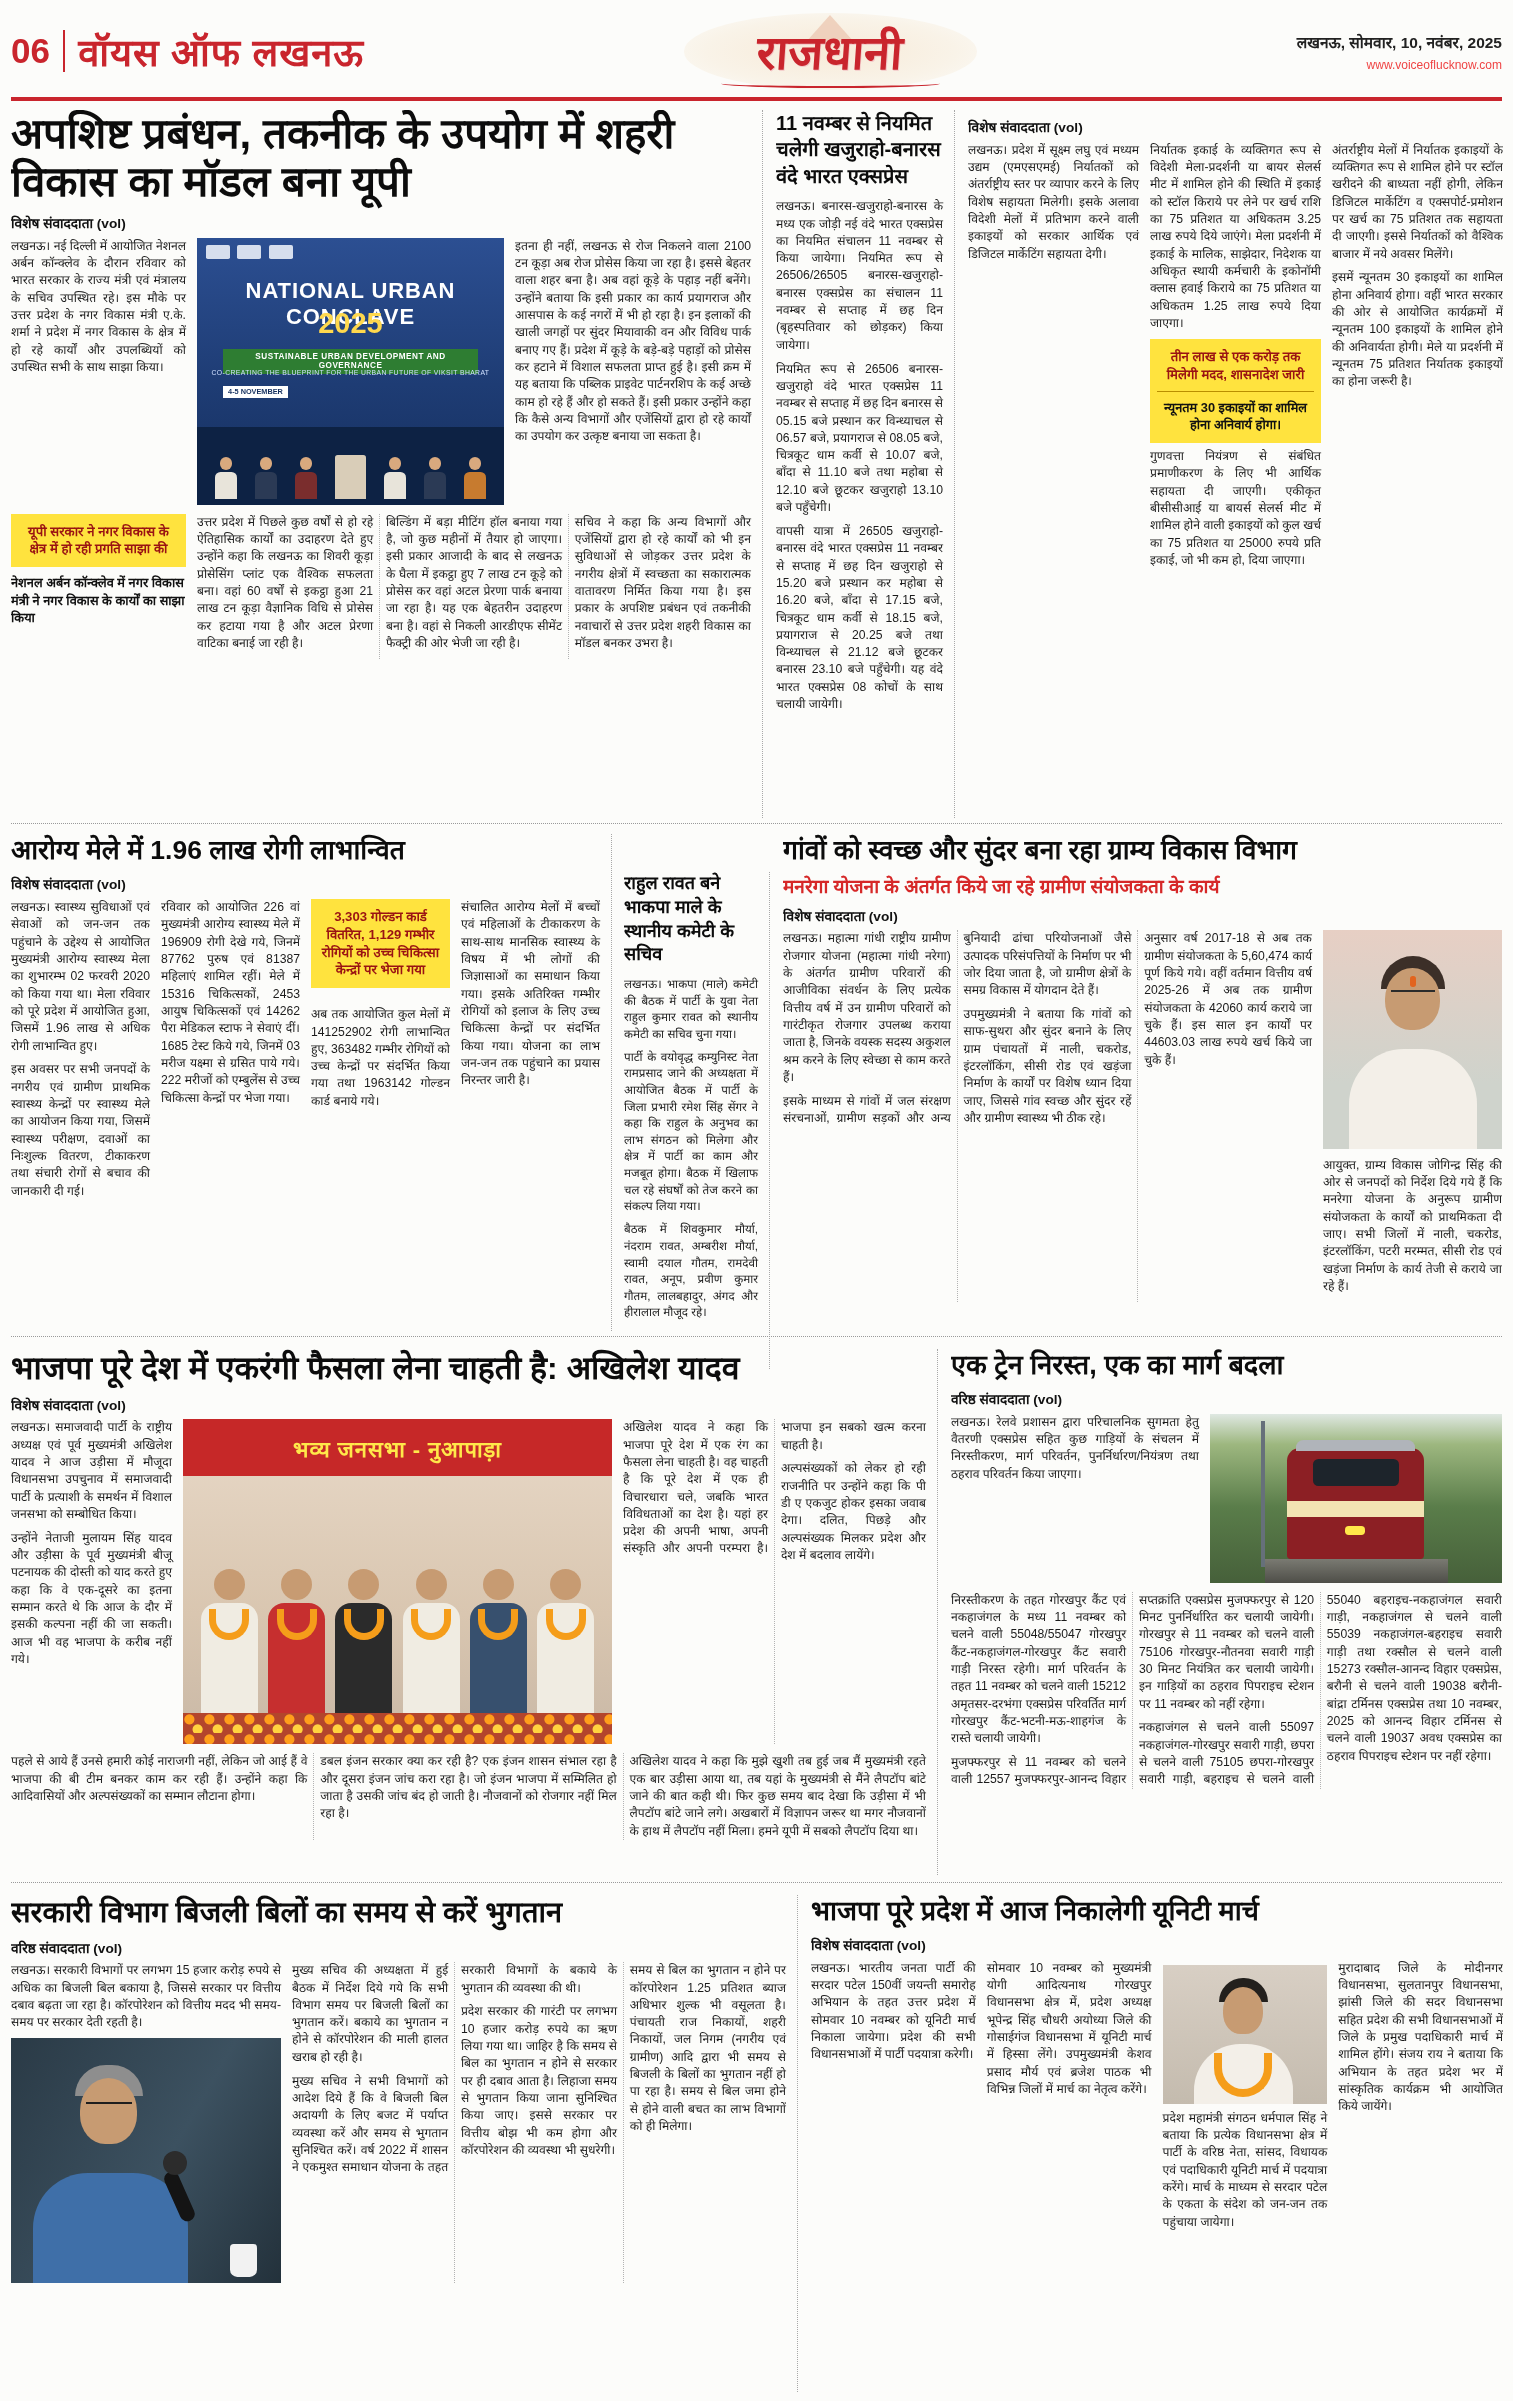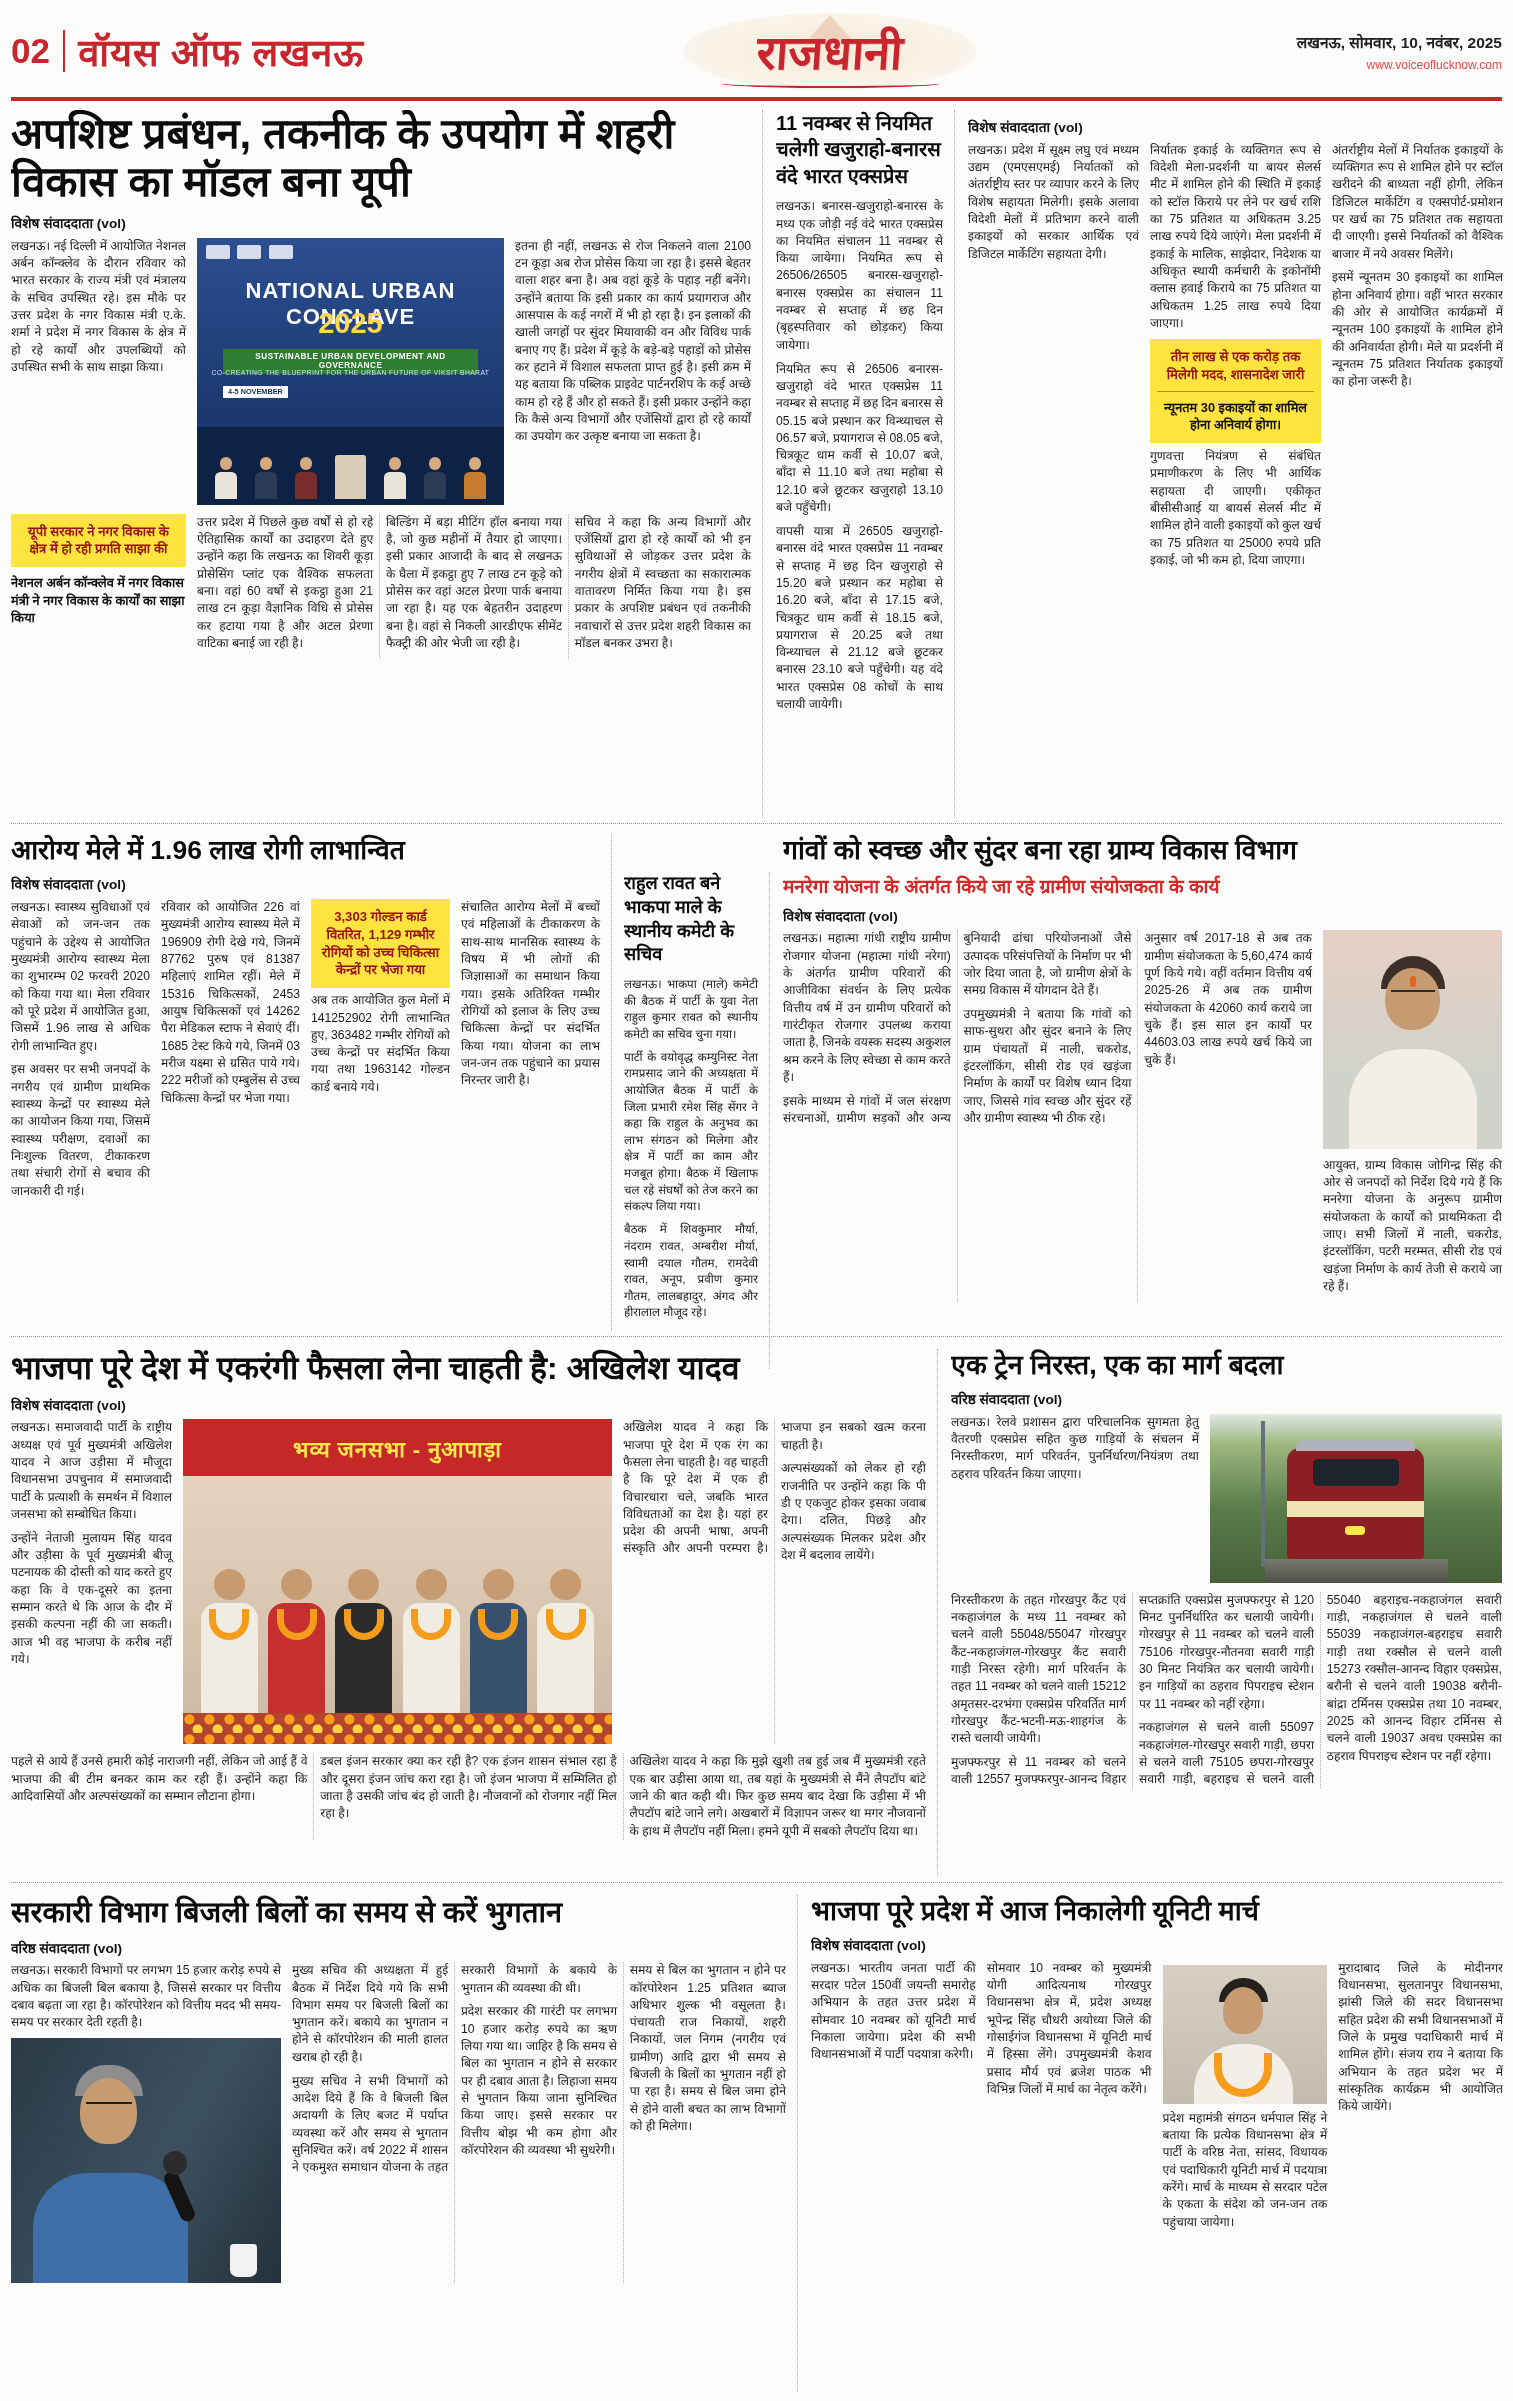--- a/index.html
+++ b/index.html
@@ -139,21 +139,21 @@
   .a9-cols{flex:1}
   .a10-col{flex:1;position:relative}
 </style>
 </head>
 <body>
 
 <div class="page">
 
   <header class="header">
     <div class="header-left">
-      <span class="pageno">02</span>
+      <span class="pageno">06</span>
       <span class="hbar"></span>
       <span class="paper-name">वॉयस ऑफ लखनऊ</span>
     </div>
     <div class="masthead-wrap">
       <div class="masthead-bg"></div>
       <div class="temple"></div>
       <div class="masthead">राजधानी</div>
       <div class="masthead-swash"></div>
     </div>
     <div class="header-right">
@@ -263,21 +263,21 @@
     <div class="byline">विशेष संवाददाता (vol)</div>
     <div class="flexrow">
       <div class="a4-col body">
           <p>लखनऊ। स्वास्थ्य सुविधाओं एवं सेवाओं को जन-जन तक पहुंचाने के उद्देश्य से आयोजित मुख्यमंत्री आरोग्य स्वास्थ्य मेला का शुभारम्भ 02 फरवरी 2020 को किया गया था। मेला रविवार को पूरे प्रदेश में आयोजित हुआ, जिसमें 1.96 लाख से अधिक रोगी लाभान्वित हुए।</p>
           <p>इस अवसर पर सभी जनपदों के नगरीय एवं ग्रामीण प्राथमिक स्वास्थ्य केन्द्रों पर स्वास्थ्य मेले का आयोजन किया गया, जिसमें स्वास्थ्य परीक्षण, दवाओं का निःशुल्क वितरण, टीकाकरण तथा संचारी रोगों से बचाव की जानकारी दी गई।</p>
         </div>
       <div class="a4-col body">
           <p>रविवार को आयोजित 226 वां मुख्यमंत्री आरोग्य स्वास्थ्य मेले में 196909 रोगी देखे गये, जिनमें 87762 पुरुष एवं 81387 महिलाएं शामिल रहीं। मेले में 15316 चिकित्सकों, 2453 आयुष चिकित्सकों एवं 14262 पैरा मेडिकल स्टाफ ने सेवाएं दीं। 1685 टेस्ट किये गये, जिनमें 03 मरीज यक्ष्मा से ग्रसित पाये गये। 222 मरीजों को एम्बुलेंस से उच्च चिकित्सा केन्द्रों पर भेजा गया।</p>
         </div>
       <div class="a4-col body">
-        <div class="ybox" style="margin-bottom:4px">3,303 गोल्डन कार्ड वितरित, 1,129 गम्भीर रोगियों को उच्च चिकित्सा केन्द्रों पर भेजा गया</div>
+        <div class="ybox" style="margin-bottom:18px">3,303 गोल्डन कार्ड वितरित, 1,129 गम्भीर रोगियों को उच्च चिकित्सा केन्द्रों पर भेजा गया</div>
         <p>अब तक आयोजित कुल मेलों में 141252902 रोगी लाभान्वित हुए, 363482 गम्भीर रोगियों को उच्च केन्द्रों पर संदर्भित किया गया तथा 1963142 गोल्डन कार्ड बनाये गये।</p>
       </div>
       <div class="a4-col body">
           <p>संचालित आरोग्य मेलों में बच्चों एवं महिलाओं के टीकाकरण के साथ-साथ मानसिक स्वास्थ्य के विषय में भी लोगों की जिज्ञासाओं का समाधान किया गया। इसके अतिरिक्त गम्भीर रोगियों को इलाज के लिए उच्च चिकित्सा केन्द्रों पर संदर्भित किया गया। योजना का लाभ जन-जन तक पहुंचाने का प्रयास निरन्तर जारी है।</p>
         </div>
     </div>
   </section>
 
   <section class="article a5 vr">
     <h2 class="hl hl-a5">राहुल रावत बने भाकपा माले के स्थानीय कमेटी के सचिव</h2>

